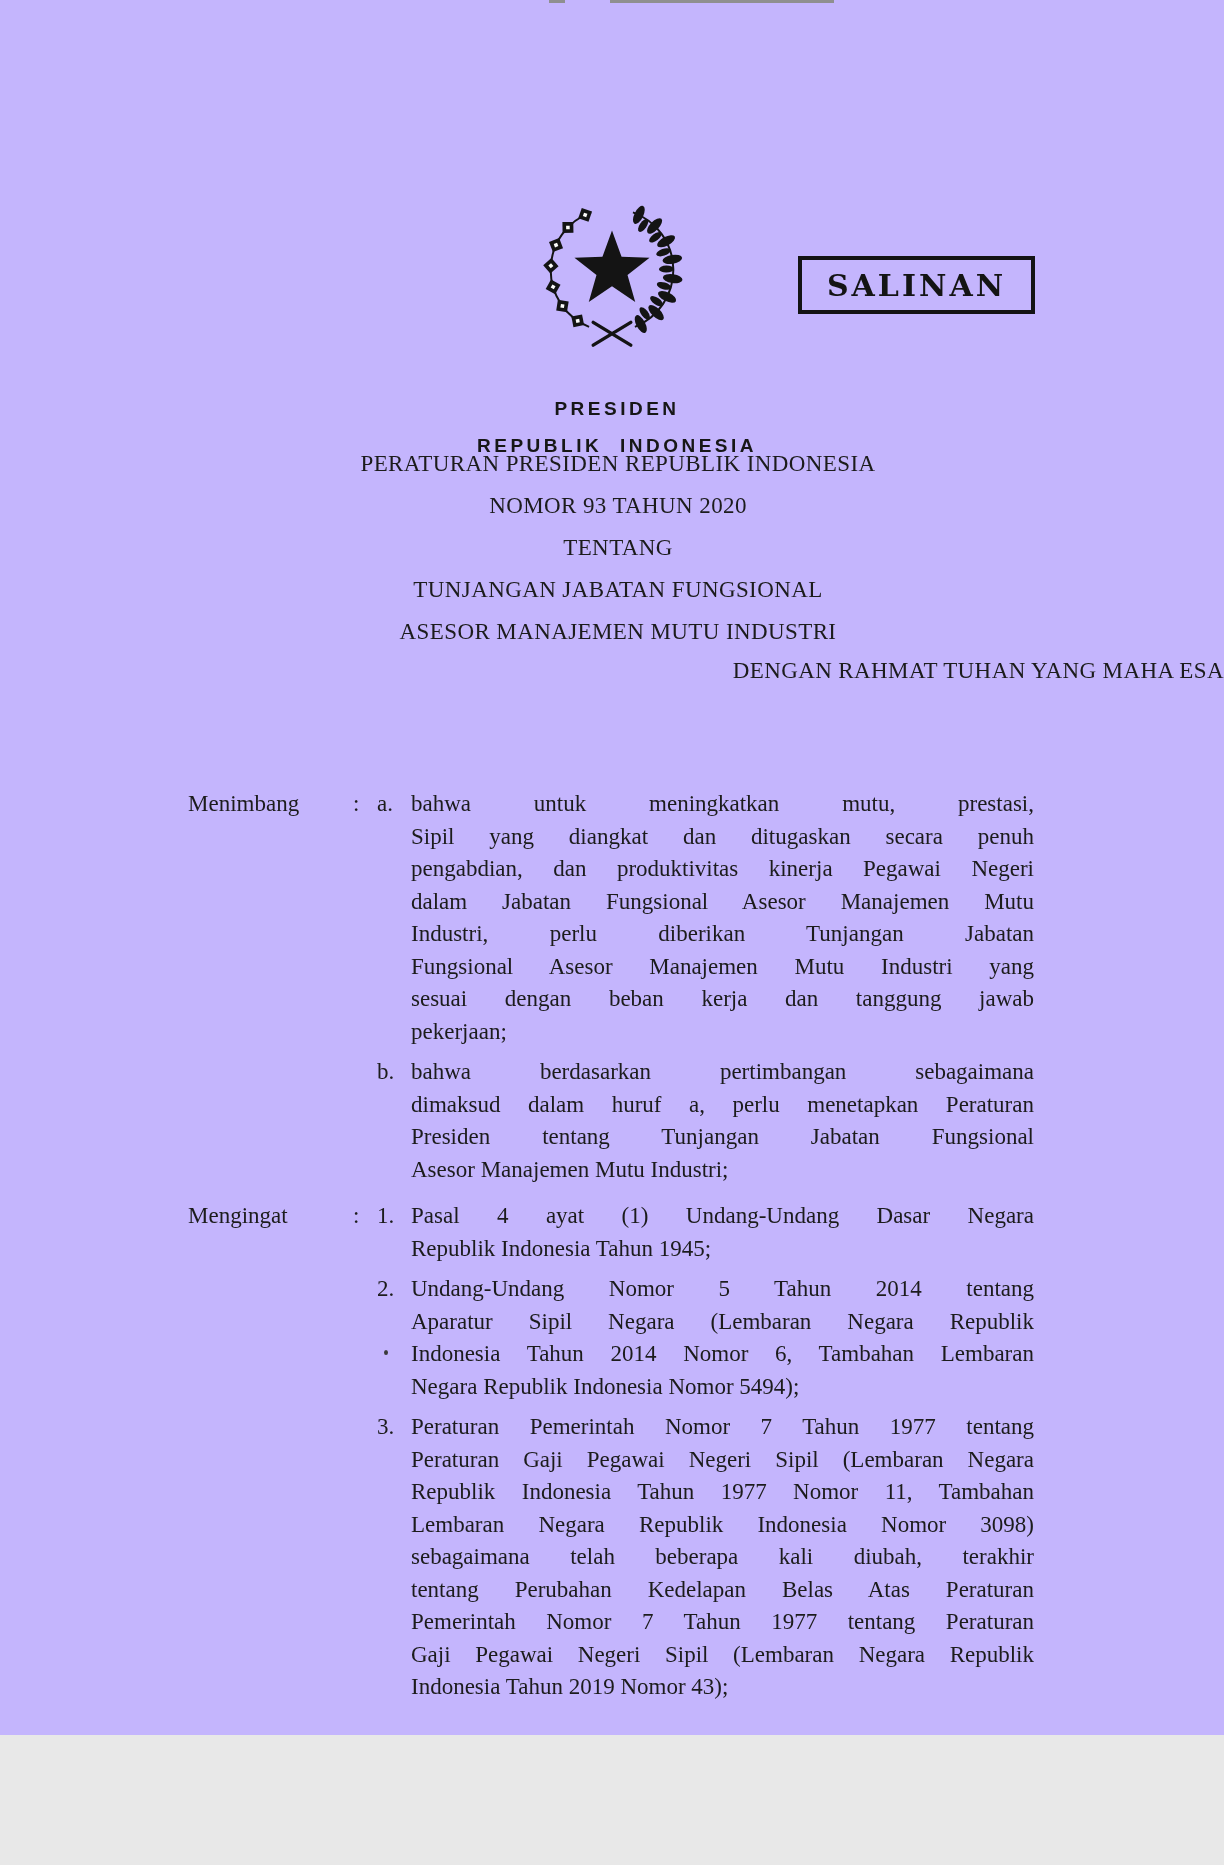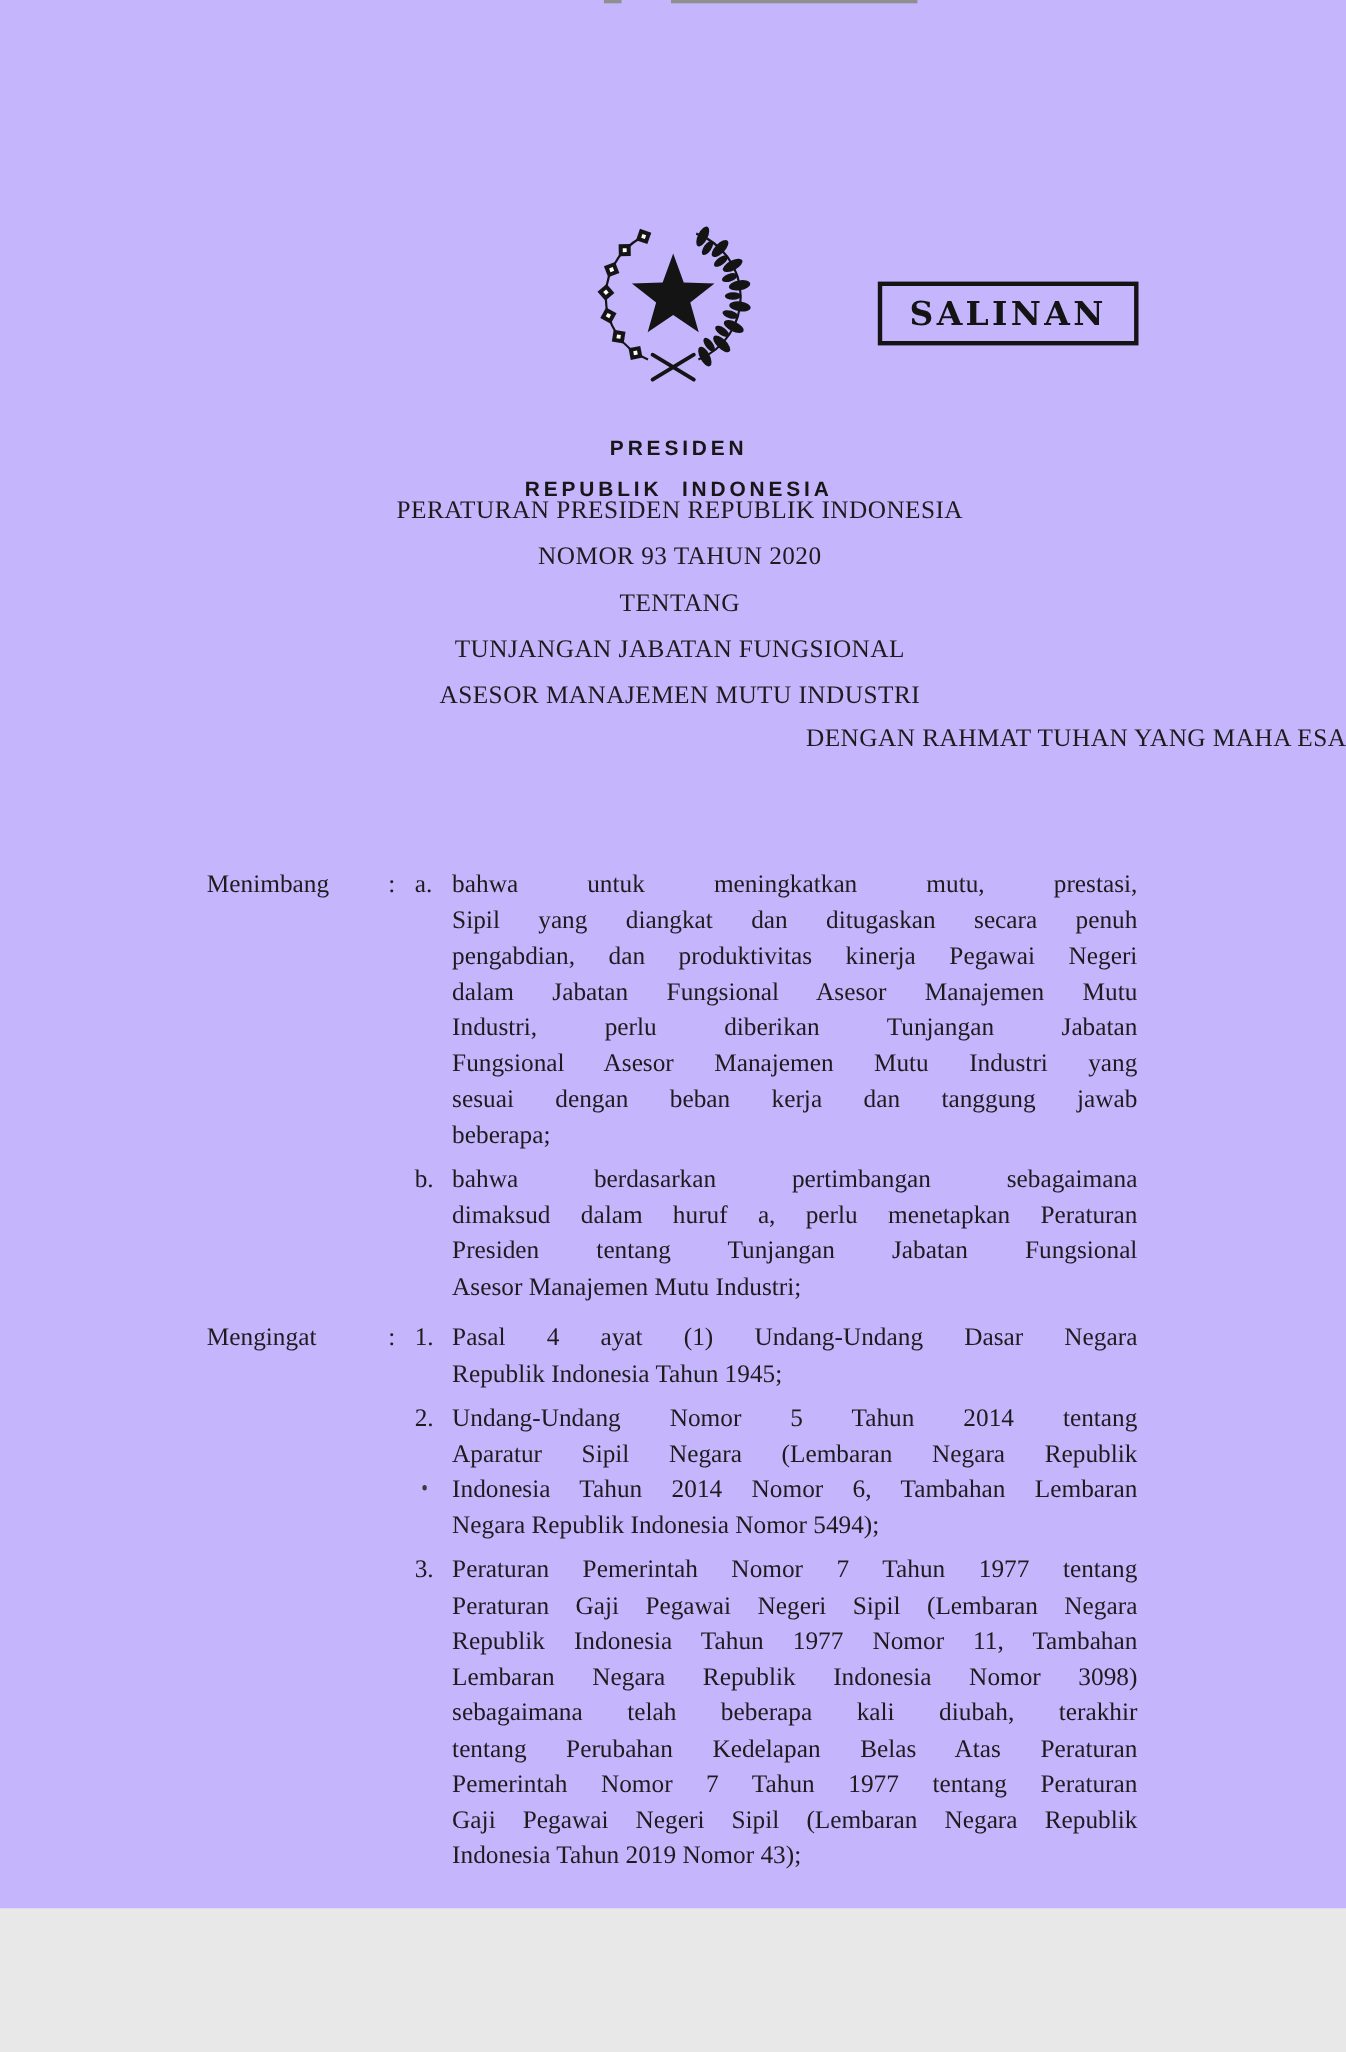--- a/index.html
+++ b/index.html
@@ -148,21 +148,21 @@
         <div class="item">
           <div class="marker">a.</div>
           <div class="clause">
             <div class="ln">bahwa untuk meningkatkan mutu, prestasi,</div>
             <div class="ln">Sipil yang diangkat dan ditugaskan secara penuh</div>
             <div class="ln">pengabdian, dan produktivitas kinerja Pegawai Negeri</div>
             <div class="ln">dalam Jabatan Fungsional Asesor Manajemen Mutu</div>
             <div class="ln">Industri, perlu diberikan Tunjangan Jabatan</div>
             <div class="ln">Fungsional Asesor Manajemen Mutu Industri yang</div>
             <div class="ln">sesuai dengan beban kerja dan tanggung jawab</div>
-            <div class="ln last">beberapa;</div>
+            <div class="ln last">pekerjaan;</div>
           </div>
         </div>
         <div class="item">
           <div class="marker">b.</div>
           <div class="clause">
             <div class="ln">bahwa berdasarkan pertimbangan sebagaimana</div>
             <div class="ln">dimaksud dalam huruf a, perlu menetapkan Peraturan</div>
             <div class="ln">Presiden tentang Tunjangan Jabatan Fungsional</div>
             <div class="ln last">Asesor Manajemen Mutu Industri;</div>
           </div>

